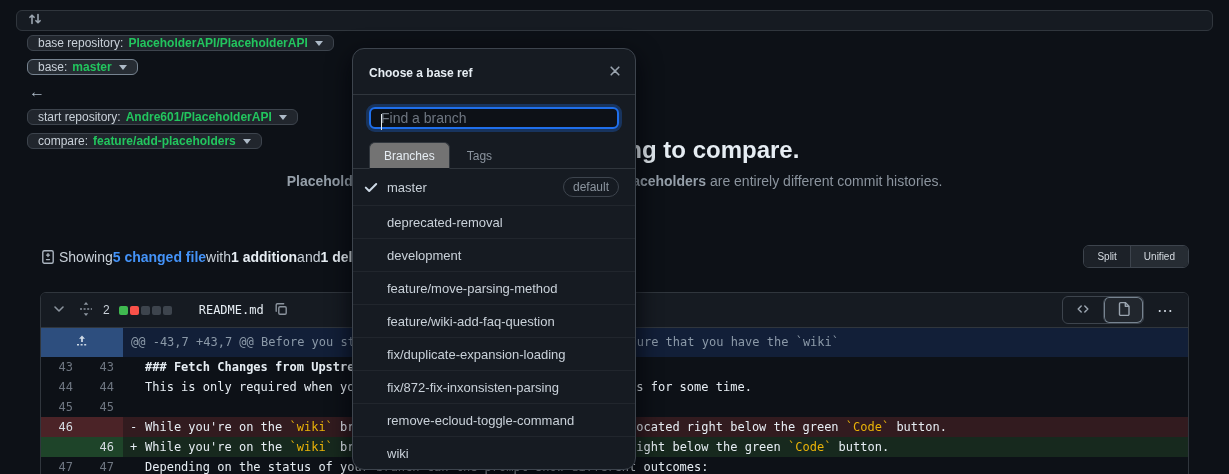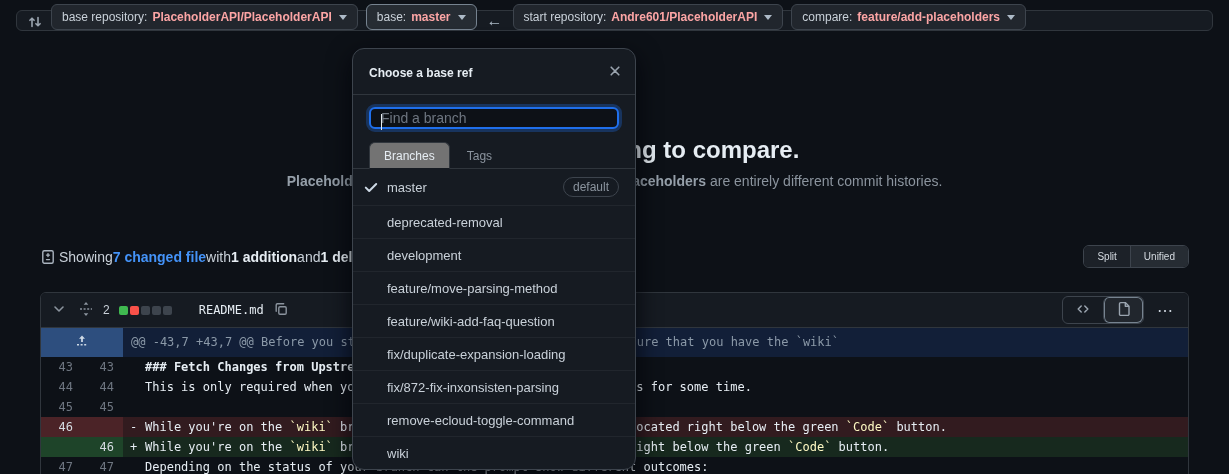--- a/index.html
+++ b/index.html
@@ -1,27 +1,27 @@
 <!DOCTYPE html>
 <html><head>
 <meta charset="utf-8">
 <style>
   html,body{margin:0;padding:0;background:#0d1117;}
   .page{position:relative;width:1229px;height:474px;overflow:hidden;background:#0d1117;
         font-family:"Liberation Sans",sans-serif;color:#c9d1d9;}
 
   
   .compare-bar{position:absolute;left:16px;right:16px;top:10px;height:21px;background:#161b22;
-               border:1px solid #30363d;border-radius:6px;display:flex;align-items:flex-end;gap:8px;
-               padding:0 10px;box-sizing:border-box;}
+               border:1px solid #30363d;border-radius:6px;display:flex;align-items:flex-start;gap:8px;
+               padding:0 10px;box-sizing:border-box;flex-direction:column;}
   .compare-icon{color:#9aa4af;display:flex;flex:none;}
   .btn{display:inline-flex;align-items:center;gap:5px;background:#21262d;border:1px solid #3d444d;
        border-radius:6px;color:#c9d1d9;font-size:12px;height:26px;padding:0 10px;cursor:pointer;
        font-family:inherit;box-sizing:border-box;white-space:nowrap;}
-  .btn .val{font-weight:700;color:#fca5a5;}
+  .btn .val{font-weight:700;color:#22c55e;}
   .btn.active{border-color:#768390;background:#262c33;}
   .caret{width:0;height:0;border-left:4px solid transparent;border-right:4px solid transparent;
          border-top:5px solid #adbac7;margin-left:2px;}
   .arrow{font-size:16px;color:#adbac7;padding:0 2px;}
 
   
   .hero{position:absolute;top:136px;left:0;width:100%;text-align:center;}
   .hero h1{margin:0;font-size:24px;font-weight:700;color:#e6edf3;}
   .hero p{margin:9px 0 0;font-size:14px;color:#8b949e;}
   .hero strong{font-weight:700;color:#959fa9;}
@@ -62,21 +62,21 @@
   .diff{font-family:"DejaVu Sans Mono",monospace;font-size:12px;}
   .crow{display:grid;grid-template-columns:41px 41px 22px 1fr;height:20px;line-height:20px;}
   .crow .num{text-align:right;padding-right:9px;color:#6e7681;box-sizing:border-box;}
   .crow .marker{padding-left:7px;color:#e6edf3;}
   .crow .code{white-space:pre;overflow:hidden;color:#e6edf3;}
   .row-del .num{background:#4b2327;color:#d5dbe1;}
   .row-del .marker,.row-del .code{background:#321b1f;}
   .row-add .num{background:#1e4429;color:#d5dbe1;}
   .row-add .marker,.row-add .code{background:#17291e;}
   .tok-heading{color:#4493f8;font-weight:700;}
-  .tok-code{color:#fef9c3;}
+  .tok-code{color:#eab308;}
   .hunk{grid-template-columns:82px 1fr;height:29px;line-height:29px;}
   .hunk-gutter{background:#2d4e7e;border:none;display:flex;align-items:center;justify-content:center;
                color:#cdd9e5;cursor:pointer;padding:0;}
   .hunk-text{background:#121f38;color:#8b99a8;padding-left:8px;white-space:pre;overflow:hidden;}
 
   
   .ref-menu{position:absolute;left:352px;top:48px;width:284px;background:#161b22;border:1px solid #3d444d;
             border-radius:12px;box-shadow:0 8px 24px rgba(1,4,9,0.85);z-index:10;overflow:hidden;
             box-sizing:border-box;}
   .menu-head{display:flex;align-items:center;justify-content:space-between;padding:12px 10px 10px 16px;
@@ -142,21 +142,21 @@
 
   <div class="toolbar">
     <div class="summary">
       <span class="sicon">
         <svg width="16" height="16" viewBox="0 0 16 16" fill="none" stroke="currentColor" stroke-width="1.4" stroke-linecap="round">
           <rect x="2.8" y="1.8" width="10.4" height="12.4" rx="1.5"></rect>
           <path d="M8 4.6 v3 M6.5 6.1 h3 M6.5 10.6 h3"></path>
         </svg>
       </span>
         <span>Showing </span>
-        <a>7 changed file</a>
+        <a>5 changed file</a>
         <span> with </span>
         <strong>1 addition</strong>
         <span> and </span>
         <strong>1 deletion</strong>
         <span>.</span>
     </div>
     <div class="segmented">
       <button class="seg active">Split</button>
       <button class="seg">Unified</button>
     </div>

